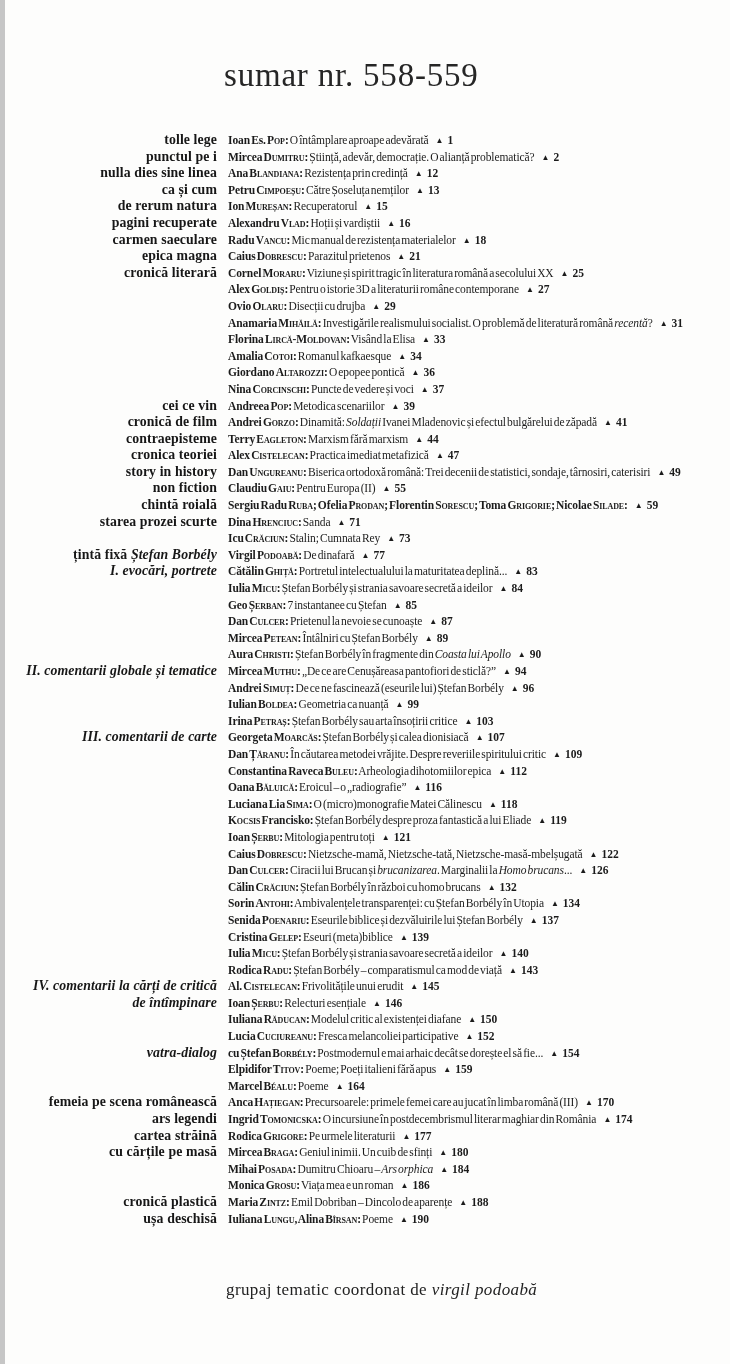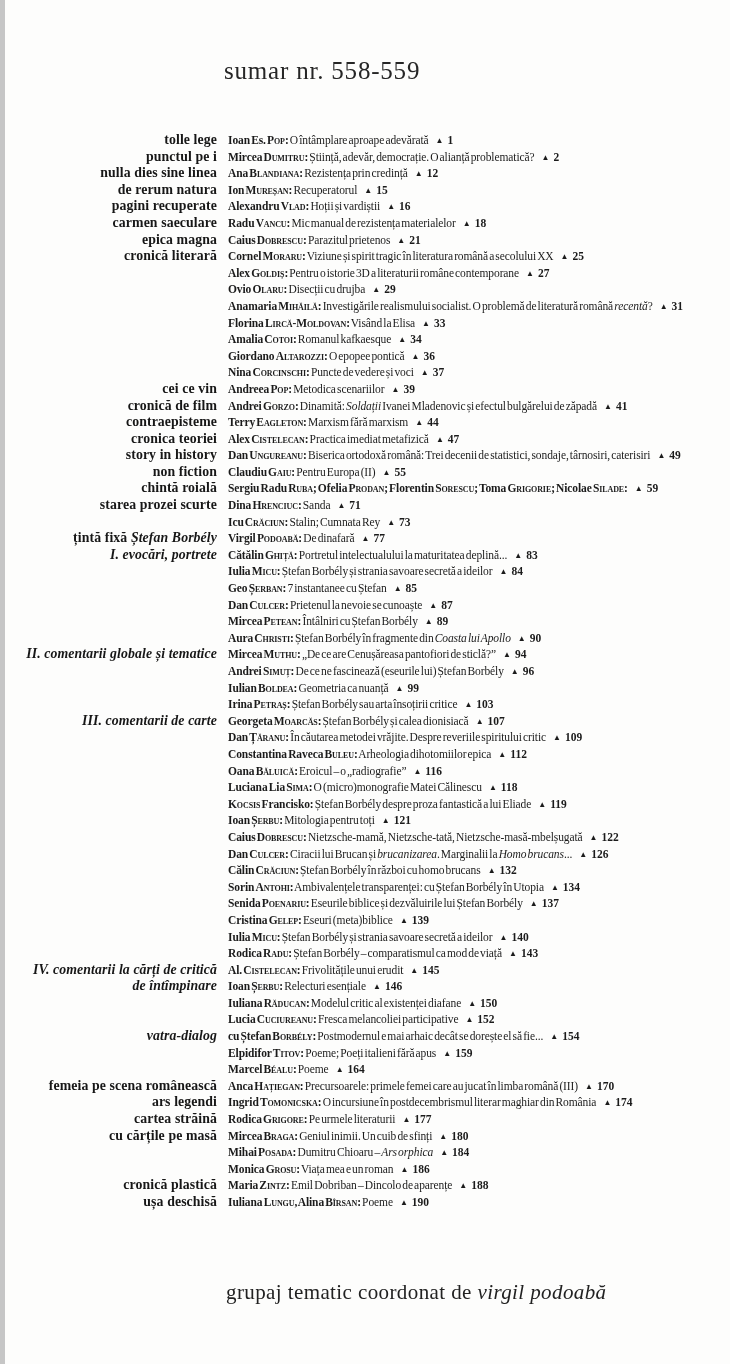--- a/index.html
+++ b/index.html
@@ -11,21 +11,21 @@
     color:#1b1b1b;
     overflow:hidden;
     margin:0 auto;
   }
   .edge-strip{
     position:absolute;left:0;top:0;width:5px;height:100%;
     background:#c6c6c6;
   }
   .title{
     position:absolute;left:224px;top:57px;margin:0;
-    font-size:25px;font-weight:normal;letter-spacing:0.8px;
+    font-size:33px;font-weight:normal;letter-spacing:0.8px;
     color:#262626;white-space:nowrap;text-align:center;
   }
   .rows{
     position:absolute;top:132px;left:0;width:730px;
   }
   .row{
     display:flex;align-items:baseline;
     height:16.6px;line-height:16.6px;white-space:nowrap;
   }
   .label{
@@ -47,21 +47,21 @@
   .tri{
     display:inline-block;
     font-size:8px;
     margin:0 4px 0 7px;
     transform:translateY(-1px);
     letter-spacing:0;word-spacing:0;
   }
   .pg{font-weight:bold;letter-spacing:0;word-spacing:0;}
   .footer{
     position:absolute;left:226px;top:1280px;
-    font-size:21px;letter-spacing:0.4px;color:#222;
+    font-size:17px;letter-spacing:0.4px;color:#222;
     white-space:nowrap;
   }
   .footer .it{font-style:italic;}
 </style>
 </head>
 <body>
 
 <div class="page">
   <div class="edge-strip"></div>
   <h1 class="title">sumar nr. 558-559</h1>
@@ -72,20 +72,24 @@
       </div>
       <div class="row">
         <div class="label"><span>punctul pe i</span></div>
         <div class="entry"><span class="author"><span>Mircea </span><span class="sc">Dumitru</span>:</span><span class="title-text"> <span>Știință, adevăr, democrație. O alianță problematică?</span></span><span class="tri">▲</span><span class="pg">2</span></div>
       </div>
       <div class="row">
         <div class="label"><span>nulla dies sine linea</span></div>
         <div class="entry"><span class="author"><span>Ana </span><span class="sc">Blandiana</span>:</span><span class="title-text"> <span>Rezistența prin credință</span></span><span class="tri">▲</span><span class="pg">12</span></div>
       </div>
       <div class="row">
+        <div class="label"><span>ca și cum</span></div>
+        <div class="entry"><span class="author"><span>Petru </span><span class="sc">Cimpoeșu</span>:</span><span class="title-text"> <span>Către Șoseluța nemților</span></span><span class="tri">▲</span><span class="pg">13</span></div>
+      </div>
+      <div class="row">
         <div class="label"><span>de rerum natura</span></div>
         <div class="entry"><span class="author"><span>Ion </span><span class="sc">Mureșan</span>:</span><span class="title-text"> <span>Recuperatorul</span></span><span class="tri">▲</span><span class="pg">15</span></div>
       </div>
       <div class="row">
         <div class="label"><span>pagini recuperate</span></div>
         <div class="entry"><span class="author"><span>Alexandru </span><span class="sc">Vlad</span>:</span><span class="title-text"> <span>Hoții și vardiștii</span></span><span class="tri">▲</span><span class="pg">16</span></div>
       </div>
       <div class="row">
         <div class="label"><span>carmen saeculare</span></div>
         <div class="entry"><span class="author"><span>Radu </span><span class="sc">Vancu</span>:</span><span class="title-text"> <span>Mic manual de rezistența materialelor</span></span><span class="tri">▲</span><span class="pg">18</span></div>

